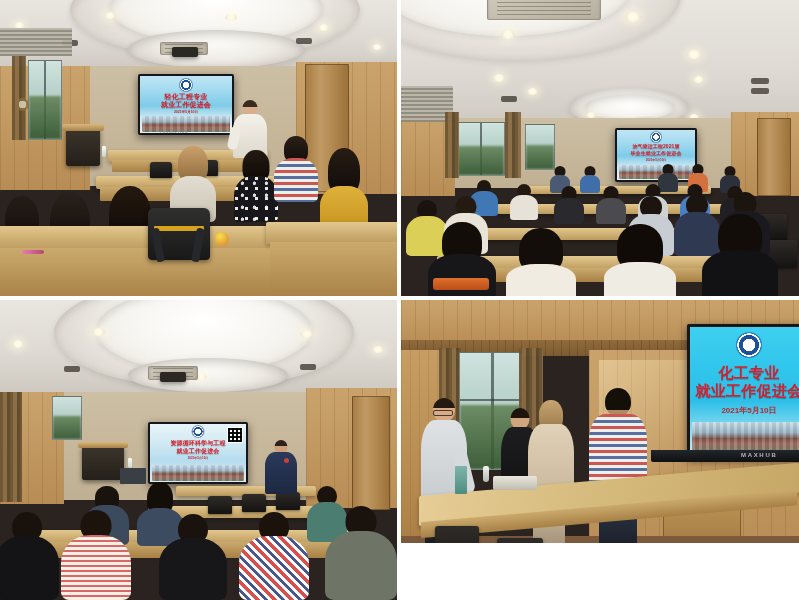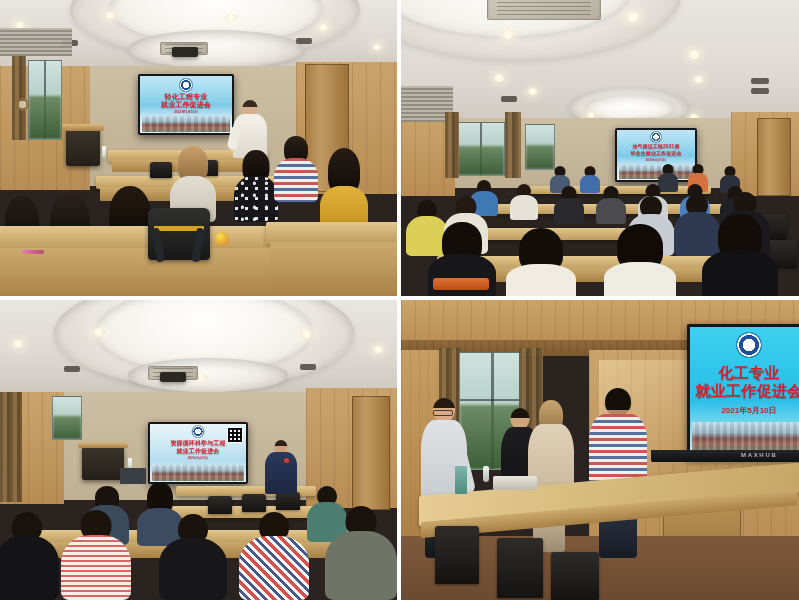--- a/index.html
+++ b/index.html
@@ -5,21 +5,21 @@
   html,body{margin:0;padding:0;background:#ffffff;}
   body{width:799px;height:600px;overflow:hidden;
        font-family:"Liberation Sans","DejaVu Sans",sans-serif;}
 
   #collage{position:relative;width:799px;height:600px;background:#ffffff;}
 
   .cell{position:absolute;overflow:hidden;background:#2a2320;}
   .c-tl{left:0;top:0;width:397px;height:296px;}
   .c-tr{left:401px;top:0;width:398px;height:296px;}
   .c-bl{left:0;top:300px;width:397px;height:300px;}
-  .c-br{left:401px;top:300px;width:398px;height:300px;}
+  .c-br{left:401px;top:300px;width:398px;height:243px;}
 
   .scene{position:absolute;inset:0;}
 
   
   .ceiling{position:absolute;left:-6%;right:-6%;top:0;
     background:linear-gradient(180deg,#e9e6e0 0%,#dedad3 55%,#cdc7bf 100%);}
   .ceil-ring{position:absolute;border-radius:50%;
     background:radial-gradient(ellipse at 50% 40%,#fbfaf7 0%,#efece6 45%,#ddd8d0 72%,#cdc7bf 100%);
     box-shadow:0 3px 10px rgba(0,0,0,.14) inset,0 2px 6px rgba(0,0,0,.10);}
   .ceil-ring.inner{background:radial-gradient(ellipse at 50% 40%,#ffffff 0%,#f6f4ef 55%,#e6e1d9 100%);}

